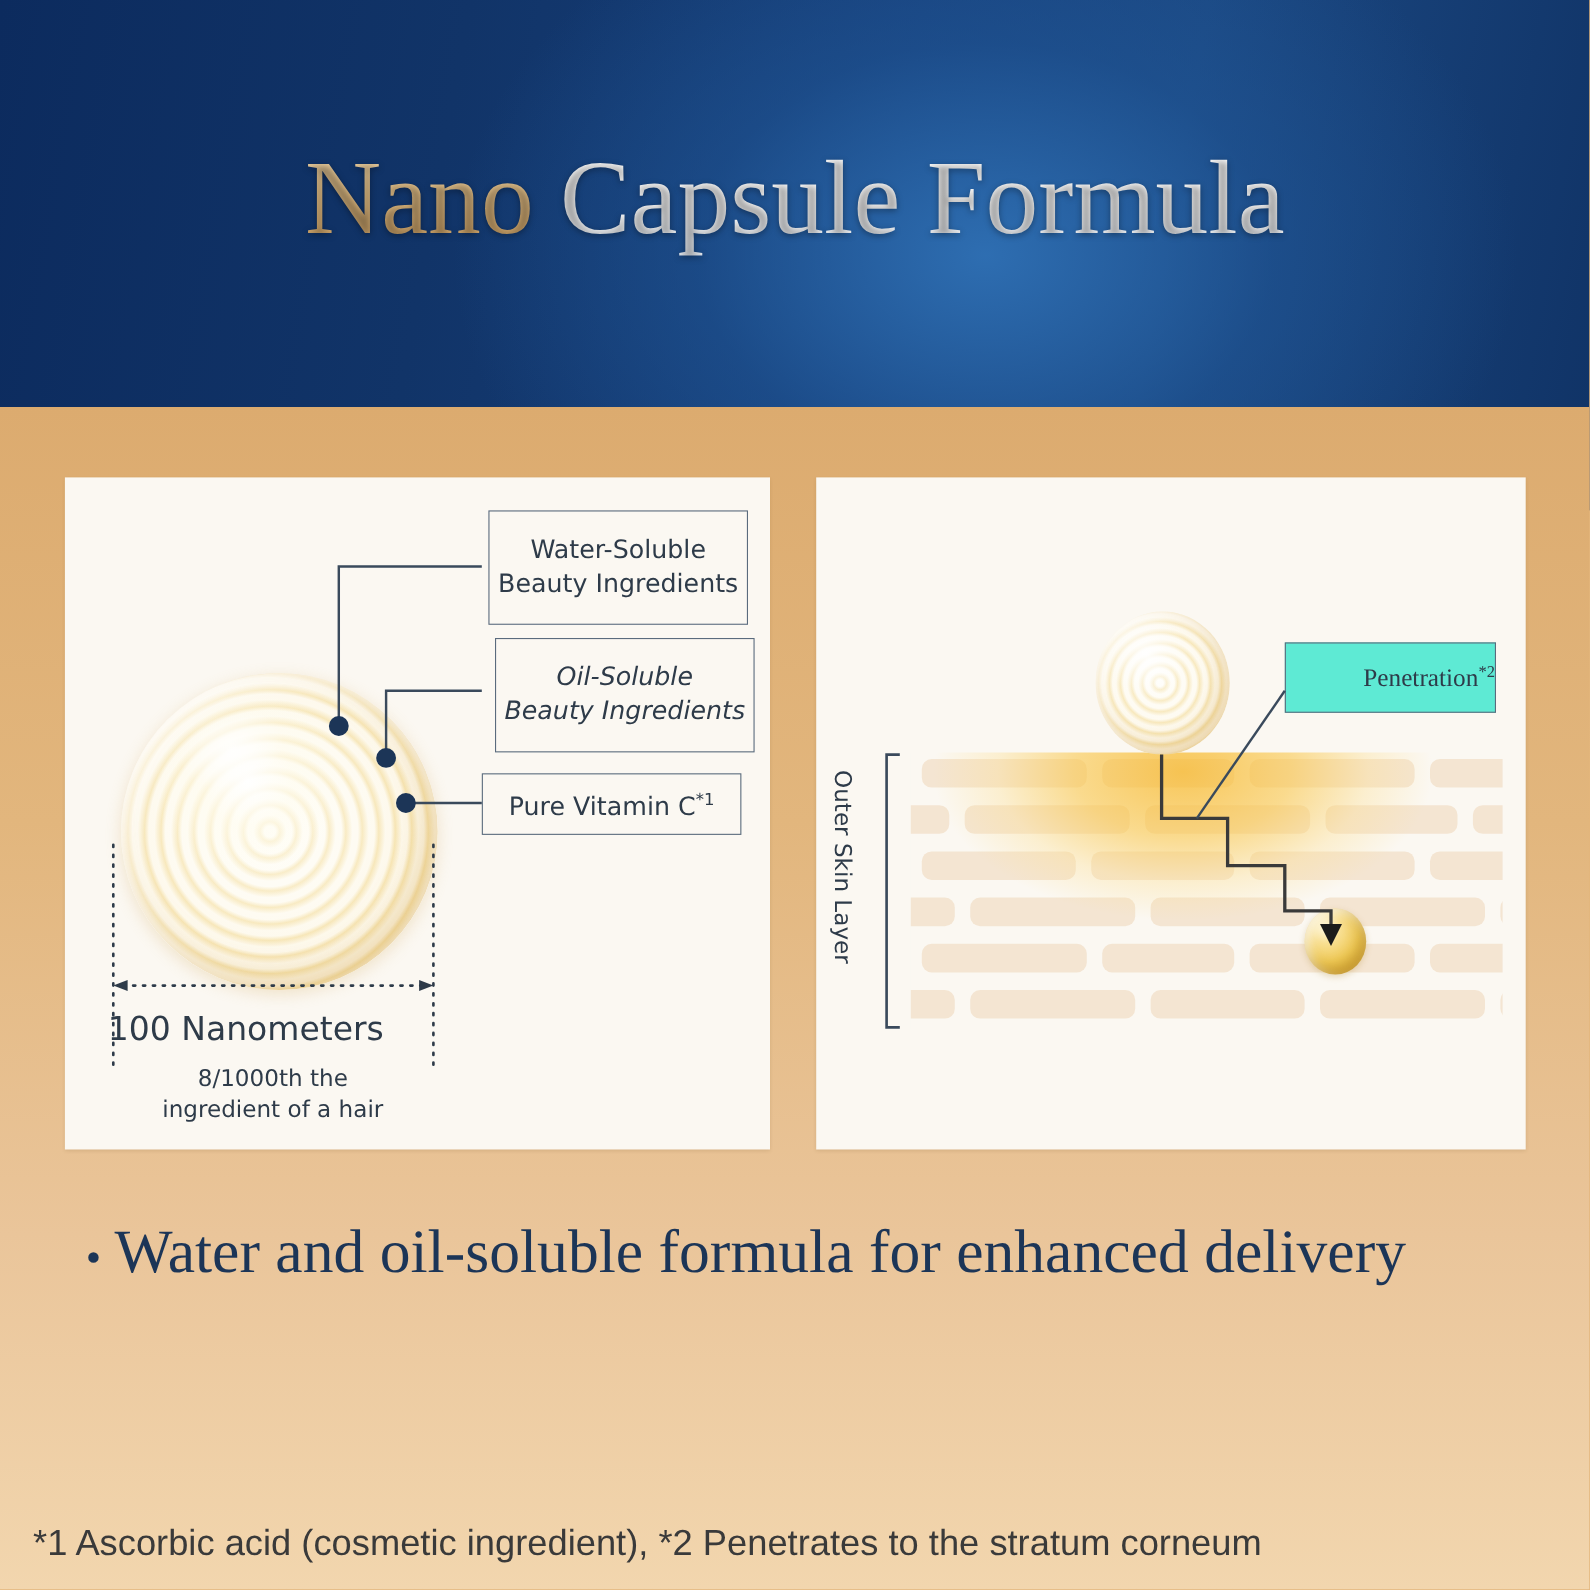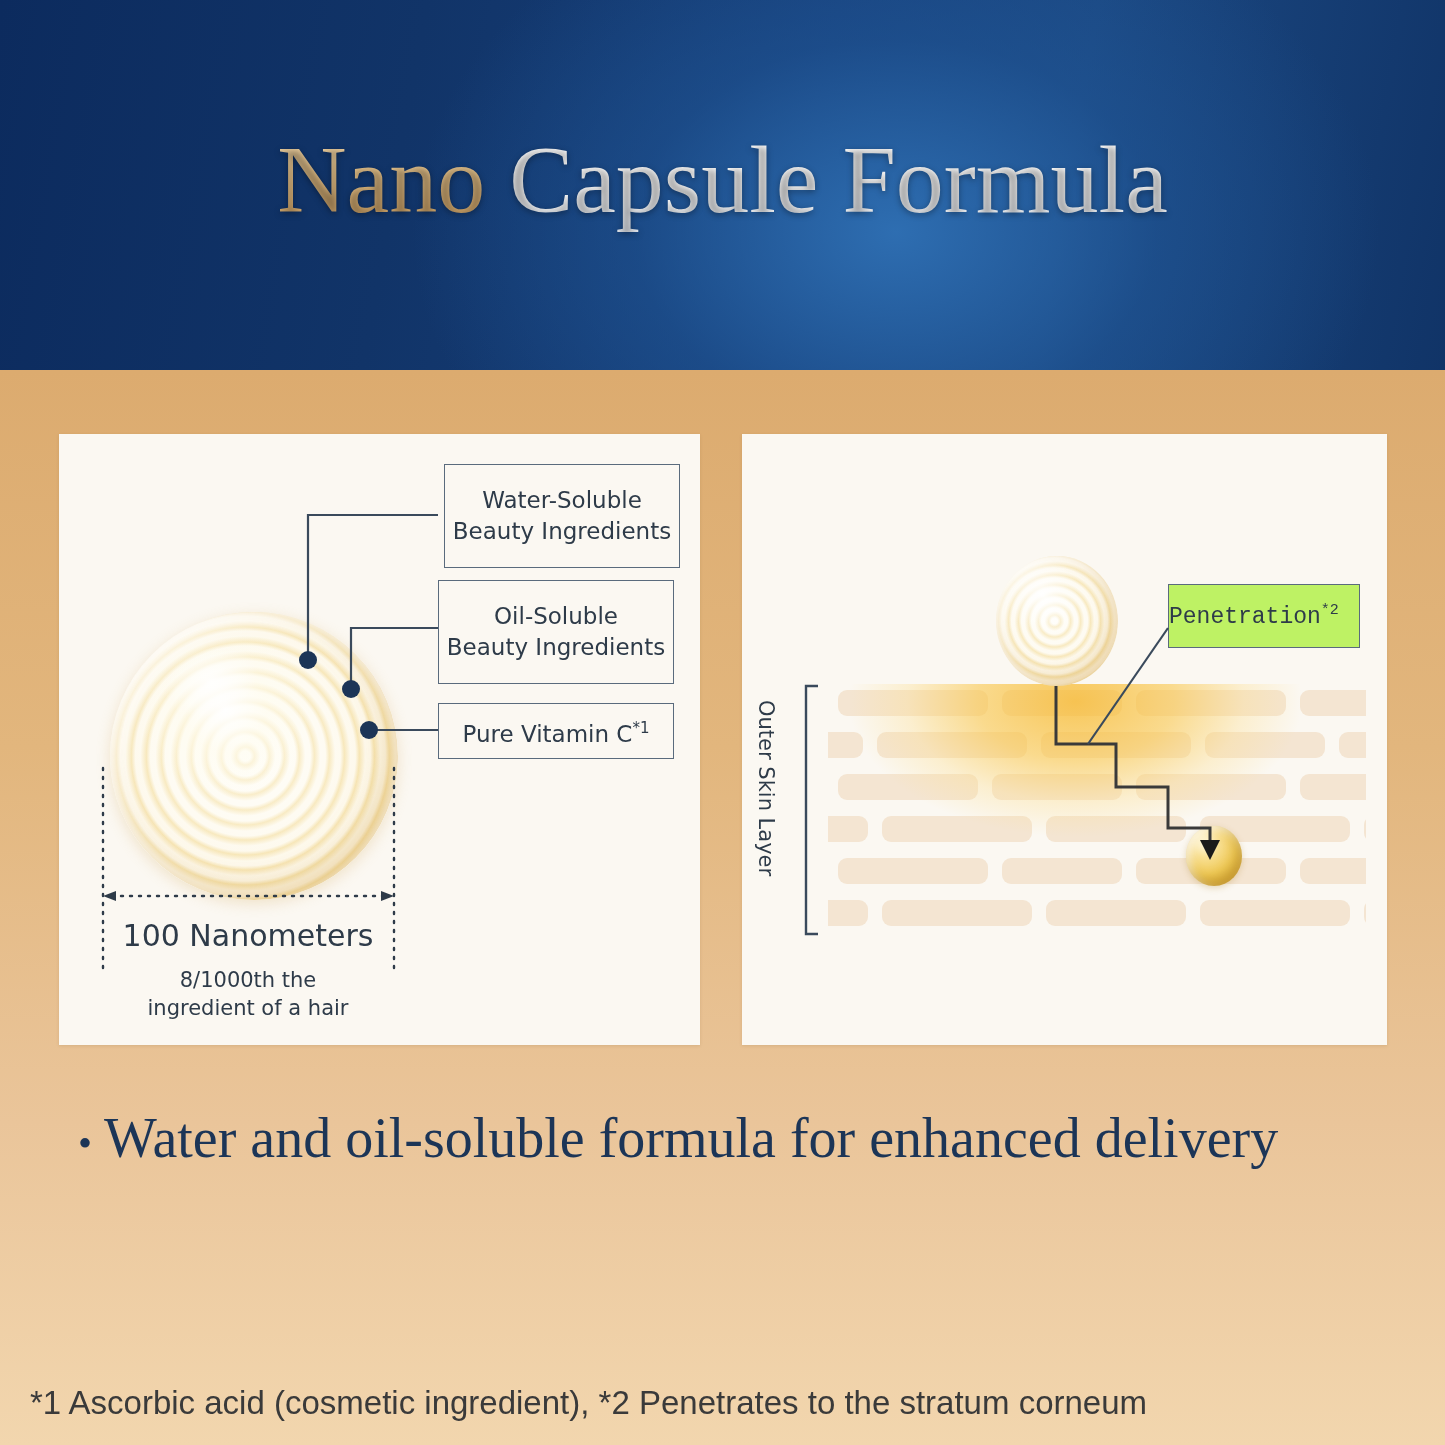--- a/index.html
+++ b/index.html
@@ -59,29 +59,29 @@
   #panel-right{left:742px;top:434px;width:645px;height:611px;}
 
   
   .callout{
     position:absolute;border:1.6px solid #5A6B7D;background:#FBF8F2;
     display:flex;align-items:center;justify-content:center;text-align:center;
     color:#2E3B49;font-size:23px;line-height:31px;
     font-family:"DejaVu Sans",sans-serif;
   }
   #cal-water{left:444px;top:464px;width:234px;height:102px;}
-  #cal-oil  {left:438px;top:580px;width:234px;height:102px;}
+  #cal-oil  {left:450px;top:580px;width:234px;height:102px;font-style:italic;}
   #cal-vitc {left:438px;top:703px;width:234px;height:54px;}
   .callout .sup{font-size:15px;vertical-align:super;letter-spacing:0;}
 
   #cal-pen{
     position:absolute;left:1168px;top:584px;width:190px;height:62px;
-    border:1.6px solid #5A6B7D;background:#bef264;
-    display:flex;align-items:center;justify-content:flex-start;
-    color:#2E3B49;font-size:23px;font-family:Liberation Mono, monospace;
+    border:1.6px solid #5A6B7D;background:#5eead4;
+    display:flex;align-items:center;justify-content:flex-end;
+    color:#2E3B49;font-size:23px;font-family:Liberation Serif, serif;
   }
 
   
   .capsule-big{
     position:absolute;left:110px;top:612px;width:288px;height:288px;border-radius:50%;
     background:
       radial-gradient(circle at 40% 34%, rgba(255,255,255,0.96) 0%, rgba(255,252,238,0.55) 16%, rgba(255,255,255,0) 34%),
       repeating-radial-gradient(circle at 47% 50%, rgba(255,255,255,0.70) 0px, rgba(255,255,255,0.70) 5px, rgba(243,223,170,0.42) 9px, rgba(255,255,255,0.70) 15px),
       radial-gradient(circle at 46% 46%, #FFFDF2 0%, #FCF2D3 40%, #F5E0A6 70%, #EFD18A 88%, #E8C membros 100%);
     background:
@@ -126,21 +126,21 @@
     position:absolute;left:-6%;top:-38%;width:104%;height:150%;
     background:radial-gradient(ellipse 52% 46% at 50% 30%, rgba(247,185,46,0.78) 0%, rgba(249,200,80,0.62) 34%, rgba(252,222,145,0.36) 58%, rgba(255,240,200,0.0) 78%);
     pointer-events:none;
   }
 
   
   .overlay{position:absolute;left:0;top:0;width:1445px;height:1445px;pointer-events:none;}
 
   
   .meas-main{
-    position:absolute;left:98px;top:918px;width:300px;text-align:center;
+    position:absolute;left:98px;top:918px;width:300px;text-align:left;
     font-family:"DejaVu Sans",sans-serif;font-size:30px;color:#2E3B49;
   }
   .meas-sub{
     position:absolute;left:98px;top:966px;width:300px;text-align:center;
     font-family:"DejaVu Sans",sans-serif;font-size:21px;line-height:28px;color:#2E3B49;
   }
 
   
   .osl{
     position:absolute;left:754px;top:700px;height:220px;

